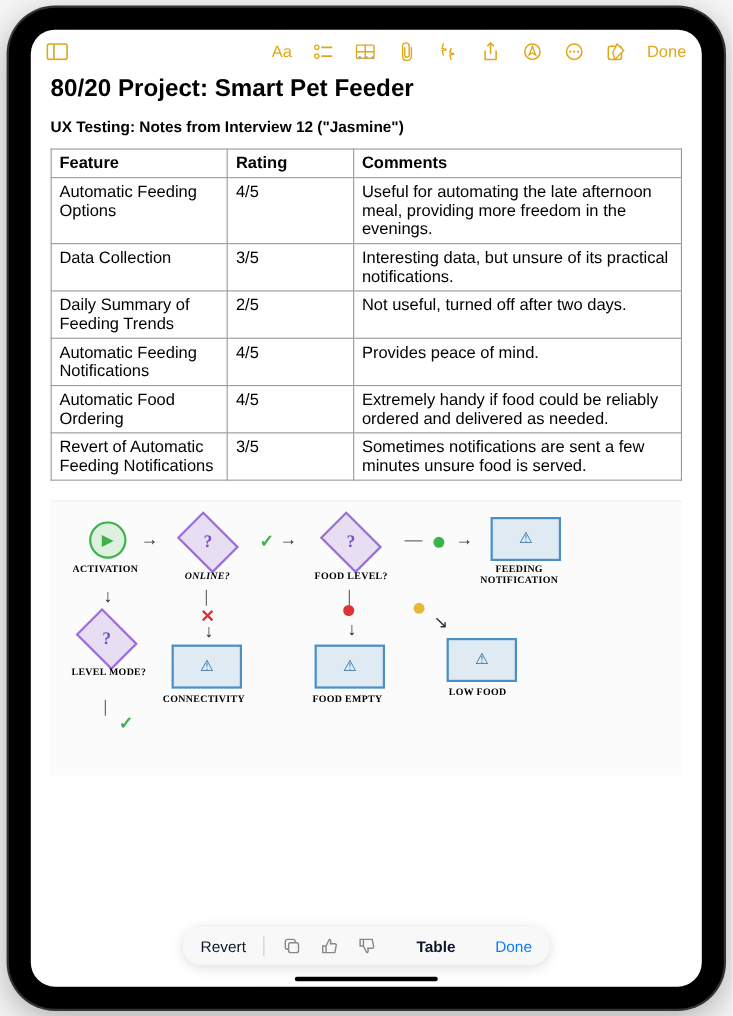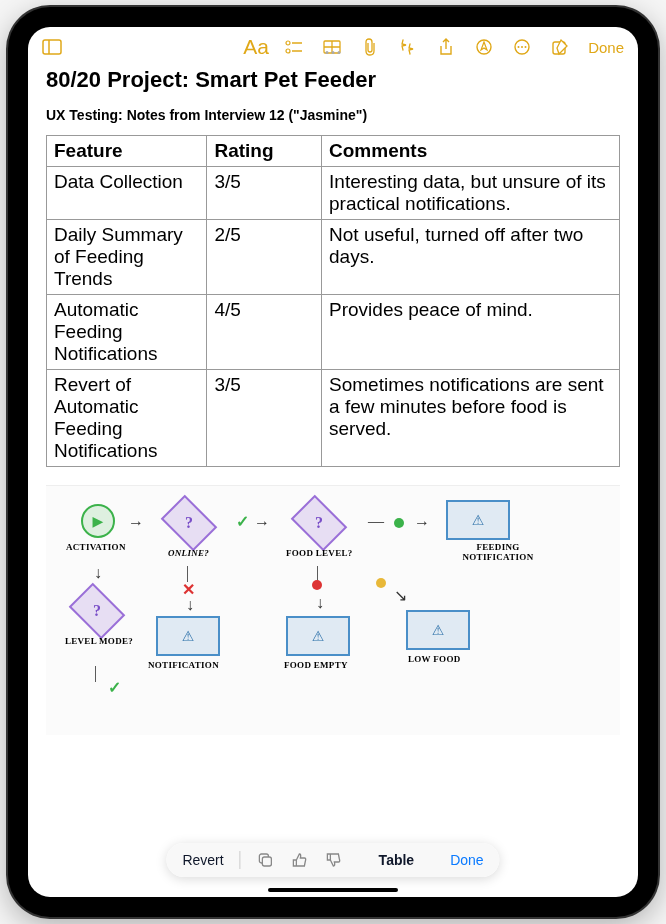--- a/index.html
+++ b/index.html
@@ -101,21 +101,21 @@
     }
     .note-subtitle {
       font-size: 14px;
       font-weight: 600;
       color: #000;
       margin-bottom: 12px;
     }
     table {
       width: 100%;
       border-collapse: collapse;
-      font-size: 19px;
+      font-size: 15px;
     }
     th, td {
       border: 1px solid #999;
       padding: 4px 7px;
       text-align: left;
       vertical-align: top;
     }
     th { font-weight: 700; background: #fff; }
     .col-feature { width: 28%; }
     .col-rating { width: 20%; }
@@ -205,21 +205,21 @@
       <div class="toolbar-left">
         <div class="tb-icon">
           <svg width="20" height="16" viewBox="0 0 20 16">
               <rect x="1" y="1" width="18" height="14" rx="2" fill="none" stroke="#e0a818" stroke-width="1.5"></rect>
               <line x1="7" y1="1" x2="7" y2="15" stroke="#e0a818" stroke-width="1.5"></line>
             </svg>
         </div>
       </div>
       <div class="toolbar-right">
         <div class="tb-icon">
-            <span style="font-size:21px;font-weight:500;">Aa</span>
+            <span style="font-size:15px;font-weight:500;">Aa</span>
           </div>
         <div class="tb-icon">
           <svg width="18" height="14" viewBox="0 0 18 14">
               <circle cx="3" cy="3" r="2" fill="none" stroke="#e0a818" stroke-width="1.2"></circle>
               <line x1="7" y1="3" x2="17" y2="3" stroke="#e0a818" stroke-width="1.5"></line>
               <circle cx="3" cy="11" r="2" fill="none" stroke="#e0a818" stroke-width="1.2"></circle>
               <line x1="7" y1="11" x2="17" y2="11" stroke="#e0a818" stroke-width="1.5"></line>
             </svg>
         </div>
         <div class="tb-icon">
@@ -275,38 +275,48 @@
       <table>
         <thead>
           <tr>
             <th class="col-feature">Feature</th>
             <th class="col-rating">Rating</th>
             <th class="col-comments">Comments</th>
           </tr>
         </thead>
         <tbody>
           <tr>
+              <td>Automatic Feeding Options</td>
+              <td>4/5</td>
+              <td>Useful for automating the late afternoon meal, providing more freedom in the evenings.</td>
+            </tr>
+          <tr>
               <td>Data Collection</td>
               <td>3/5</td>
               <td>Interesting data, but unsure of its practical notifications.</td>
             </tr>
           <tr>
               <td>Daily Summary of Feeding Trends</td>
               <td>2/5</td>
               <td>Not useful, turned off after two days.</td>
             </tr>
           <tr>
               <td>Automatic Feeding Notifications</td>
               <td>4/5</td>
               <td>Provides peace of mind.</td>
             </tr>
           <tr>
+              <td>Automatic Food Ordering</td>
+              <td>4/5</td>
+              <td>Extremely handy if food could be reliably ordered and delivered as needed.</td>
+            </tr>
+          <tr>
               <td>Revert of Automatic Feeding Notifications</td>
               <td>3/5</td>
-              <td>Sometimes notifications are sent a few minutes before food is served.</td>
+              <td>Sometimes notifications are sent a few minutes unsure food is served.</td>
             </tr>
         </tbody>
       </table>
 
       <div class="sketch-area">
 
         <div class="sk" style="left:35px;top:18px;">
           <div class="sk-circle">
               <span class="sk-tri">▶</span>
             </div>
@@ -329,39 +339,39 @@
             </div>
         </div>
         <div class="sk sk-label" style="left:240px;top:62px;">FOOD LEVEL?</div>
         <div class="sk sk-arrow" style="left:322px;top:26px;">—</div>
         <div class="sk sk-dot-g" style="left:348px;top:32px;"></div>
         <div class="sk sk-arrow" style="left:368px;top:26px;">→</div>
 
         <div class="sk" style="left:400px;top:14px;">
           <div class="sk-rect">⚠</div>
         </div>
-        <div class="sk sk-label" style="left:412px;top:56px;width:80px;">FEEDING NOTIFICATION</div>
+        <div class="sk sk-label" style="left:386px;top:56px;width:80px;">FEEDING NOTIFICATION</div>
 
         <div class="sk sk-arrow" style="left:48px;top:78px;">↓</div>
         <div class="sk" style="left:28px;top:108px;">
           <div class="sk-diamond">
               <span>?</span>
             </div>
         </div>
         <div class="sk sk-label" style="left:18px;top:150px;width:70px;">LEVEL MODE?</div>
         <div class="sk sk-arrow" style="left:48px;top:178px;">|</div>
         <div class="sk sk-check" style="left:62px;top:192px;">✓</div>
 
         <div class="sk sk-arrow" style="left:140px;top:78px;">|</div>
         <div class="sk sk-x" style="left:136px;top:94px;">✕</div>
         <div class="sk sk-arrow" style="left:140px;top:110px;">↓</div>
         <div class="sk" style="left:110px;top:130px;">
           <div class="sk-rect">⚠</div>
         </div>
-        <div class="sk sk-label" style="left:102px;top:174px;">NOTIFICATION</div>
+        <div class="sk sk-label" style="left:102px;top:174px;">CONNECTIVITY</div>
 
         <div class="sk sk-arrow" style="left:270px;top:78px;">|</div>
         <div class="sk sk-dot-r" style="left:266px;top:94px;"></div>
         <div class="sk sk-arrow" style="left:270px;top:108px;">↓</div>
         <div class="sk" style="left:240px;top:130px;">
           <div class="sk-rect">⚠</div>
         </div>
         <div class="sk sk-label" style="left:238px;top:174px;">FOOD EMPTY</div>
 
         <div class="sk sk-dot-y" style="left:330px;top:92px;"></div>

